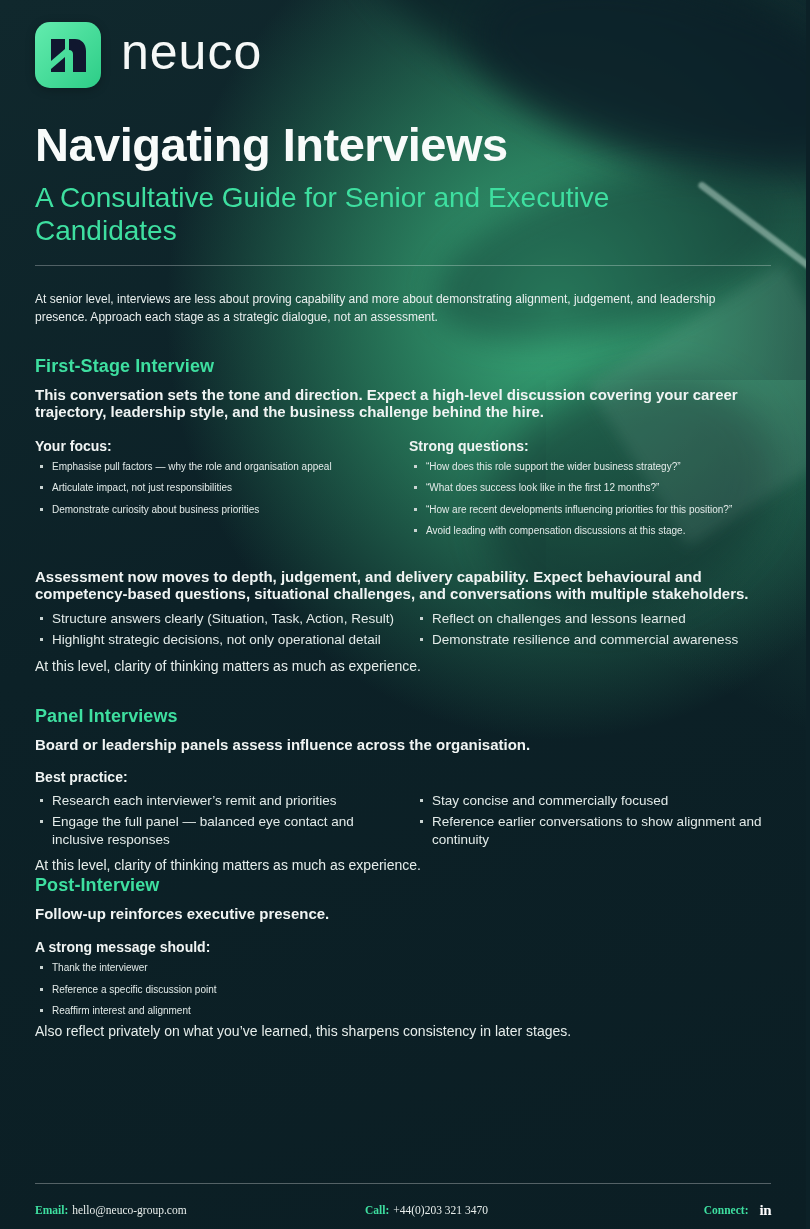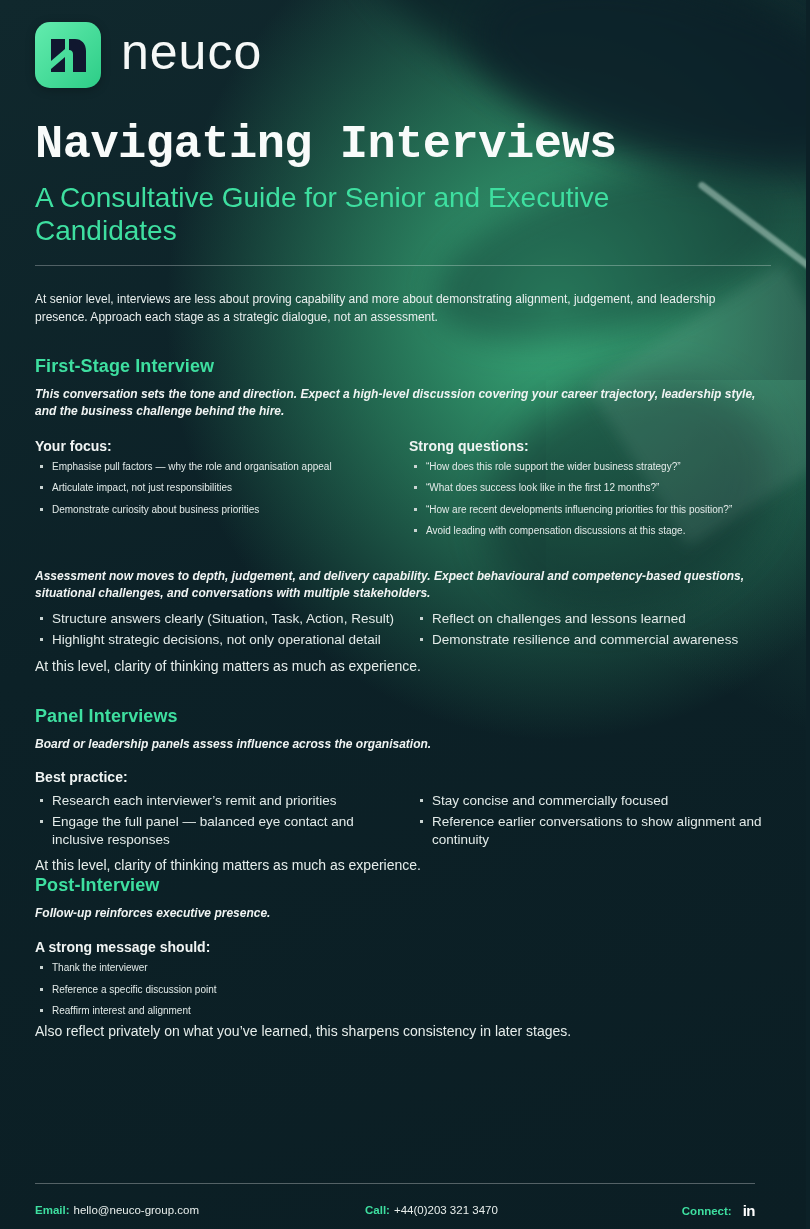--- a/index.html
+++ b/index.html
@@ -41,46 +41,47 @@
   .content { position:relative; padding:0 35px; }
   .brand { display:flex; align-items:center; padding-top:22px; height:66px; }
   .logo-mark {
     width:66px; height:66px; border-radius:15px;
     background:linear-gradient(135deg, var(--logo-gradient-start, #63ECAE), var(--logo-gradient-end, #2DCD87));
     display:flex; align-items:center; justify-content:center;
     box-shadow:0 2px 10px rgba(0,0,0,0.25);
   }
   .logo-mark svg { width:66px; height:66px; display:block; }
   .logo-text { color:#F5F8F7; font-size:50px; font-weight:500; letter-spacing:1px; margin-left:20px; line-height:1; padding-bottom:6px; }
-  h1 { margin:32px 0 0; font-size:47px; font-weight:800; letter-spacing:-0.5px; color:#F8FBFA; line-height:1.05;font-family:Liberation Mono, monospace; }
+  h1 { margin:32px 0 0; font-size:47px; font-weight:800; letter-spacing:-0.5px; color:#F8FBFA; line-height:1.05; }
   h2 { margin:13px 0 0; font-size:28px; font-weight:500; line-height:1.15; color:var(--accent, #3EDFA0); max-width:600px; }
   .rule { border:none; border-top:1px solid rgba(255,255,255,0.28); margin:18px 0 0; }
   .intro { margin:24px 0 0; font-size:12px; line-height:18.5px; color:#E9EFEE; max-width:748px; }
   section h3 { margin:0; font-size:18px; font-weight:800; color:var(--accent, #3EDFA0); letter-spacing:0.1px; }
-  .lead { margin:9px 0 0; font-size:12px; font-weight:700; line-height:17.5px; color:#F0F4F3; max-width:748px;font-style:italic; }
+  .lead { margin:9px 0 0; font-size:15px; font-weight:700; line-height:17.5px; color:#F0F4F3; max-width:748px; }
   .list-title { font-size:14px; font-weight:700; color:#F0F4F3; }
   ul { list-style:none; margin:3px 0 0; padding:0; }
   li { position:relative; padding-left:17px; margin-top:4px; font-size:10px; line-height:17.5px; color:#E2EAE8; }
   li::before { content:""; position:absolute; left:5px; top:7px; width:3px; height:3px; background:#C9D4D2; }
   .cols { display:grid; grid-template-columns:368px 1fr; column-gap:6px; margin-top:17px; }
   .cols.tight { margin-top:3px;gap:12px; }
   .cols.tight li, .cols.tight li { font-size:13.5px; }
   .note { margin:9px 0 0; font-size:14px; line-height:17.5px; color:#E6EDEB; }
   #sec1 { margin-top:29px; }
   #sec2 { margin-top:28px; }
   #sec2 .list-title { margin-top:15px; }
   #sec3 { margin-top:31px; }
   #sec3 .list-title { margin-top:15px; }
   #sec4 { }
   #sec4 .list-title { margin-top:17px; }
   #sec4 .note { margin-top:3px; }
   
   .footer {
-    position:absolute; left:35px; right:51px; top:1183px;
+    position:absolute; left:35px; right:35px; top:1183px;
     border-top:1px solid rgba(255,255,255,0.30);
+    font-family:Liberation Serif, serif;
   }
   .footer-row { display:grid; grid-template-columns:330px 1fr auto; align-items:center; padding-top:17px; font-size:11.5px; }
   .f-label { color:var(--accent, #3EDFA0); font-weight:700; margin-right:4px; }
   .f-value { color:#E8EEEC; }
   .li-icon { color:#FFFFFF; font-weight:800; font-size:15px; letter-spacing:-0.5px; margin-left:7px; position:relative; top:1px; }
 </style>
 </head>
 <body style="--accent: #3EDFA0; --background: #0C2127; --logo-gradient-start: #63ECAE; --logo-gradient-end: #2DCD87; --logo-mark: #10172F;">
 
 <div class="page">

